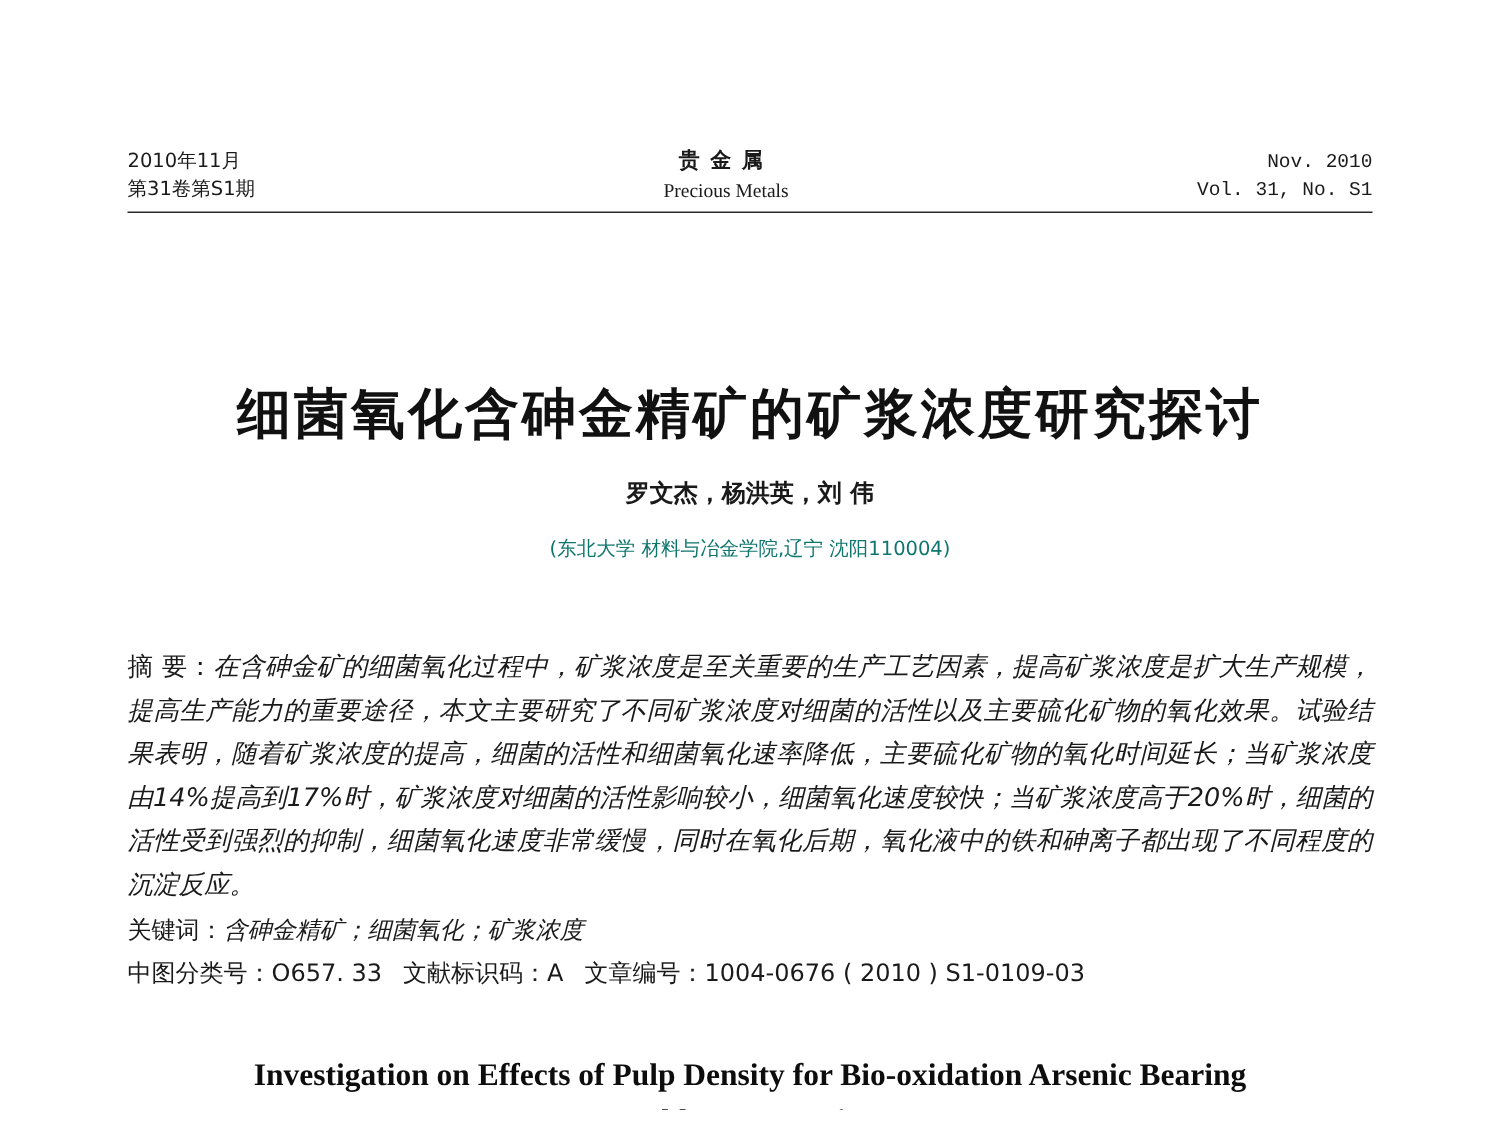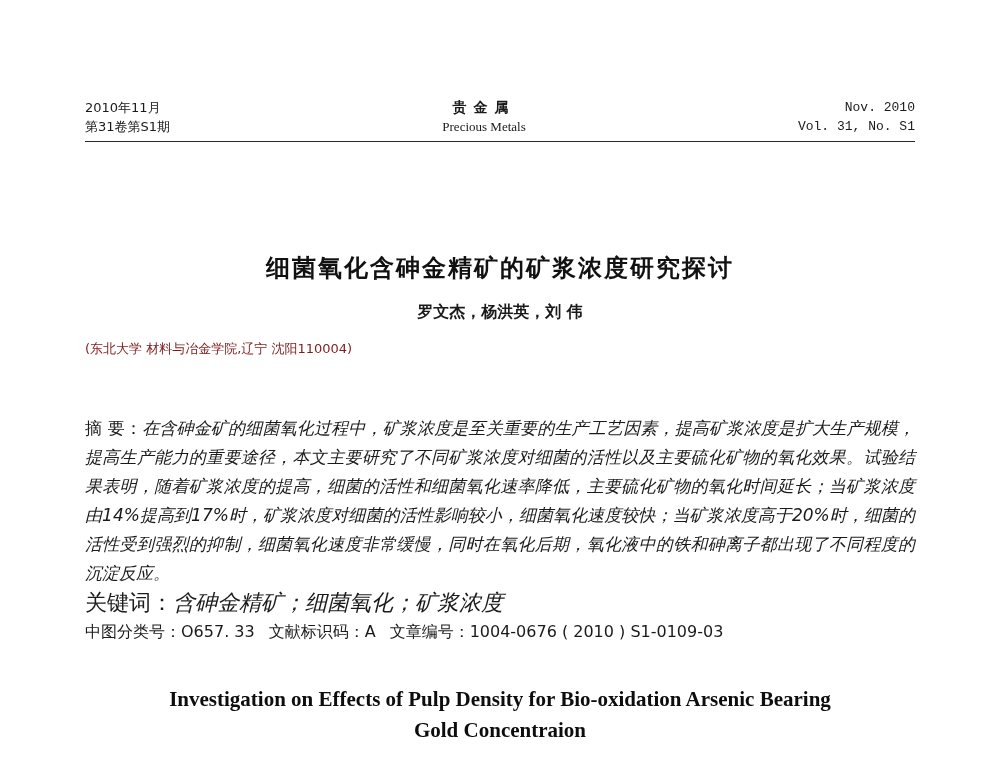--- a/index.html
+++ b/index.html
@@ -45,56 +45,56 @@
   }
   .journal-name-en {
     font-family: "Liberation Serif", "DejaVu Serif", serif;
     font-size: 13px;
   }
 
   
   .article-title {
     margin: 110px 0 0 0;
     text-align: center;
-    font-size: 24px;
+    font-size: 36px;
     font-weight: bold;
     letter-spacing: 2px;
     color: #111;
   }
   .authors {
     margin-top: 18px;
     text-align: center;
     font-size: 16px;
     font-weight: bold;
   }
   .affiliation {
     margin-top: 17px;
-    text-align: left;
+    text-align: center;
     font-size: 13px;
-    color: #7f1d1d;
+    color: #0f766e;
   }
 
   
   .abstract {
     margin: 56px 0 0 0;
     font-size: 17px;
     line-height: 29px;
     text-align: justify;
     text-justify: inter-character;
   }
   .kai {
     font-style: italic; 
   }
   .block-label {
     font-weight: normal;
     font-style: normal;
   }
   .keywords, .meta-line {
     margin: 0;
-    font-size: 22px;
+    font-size: 16px;
     line-height: 29px;
   }
   .meta-line { font-size: 16px; }
   .meta-seg { margin-right: 14px; }
 
   
   .english-title {
     margin-top: 38px;
     text-align: center;
     font-family: "Liberation Serif", "DejaVu Serif", serif;

